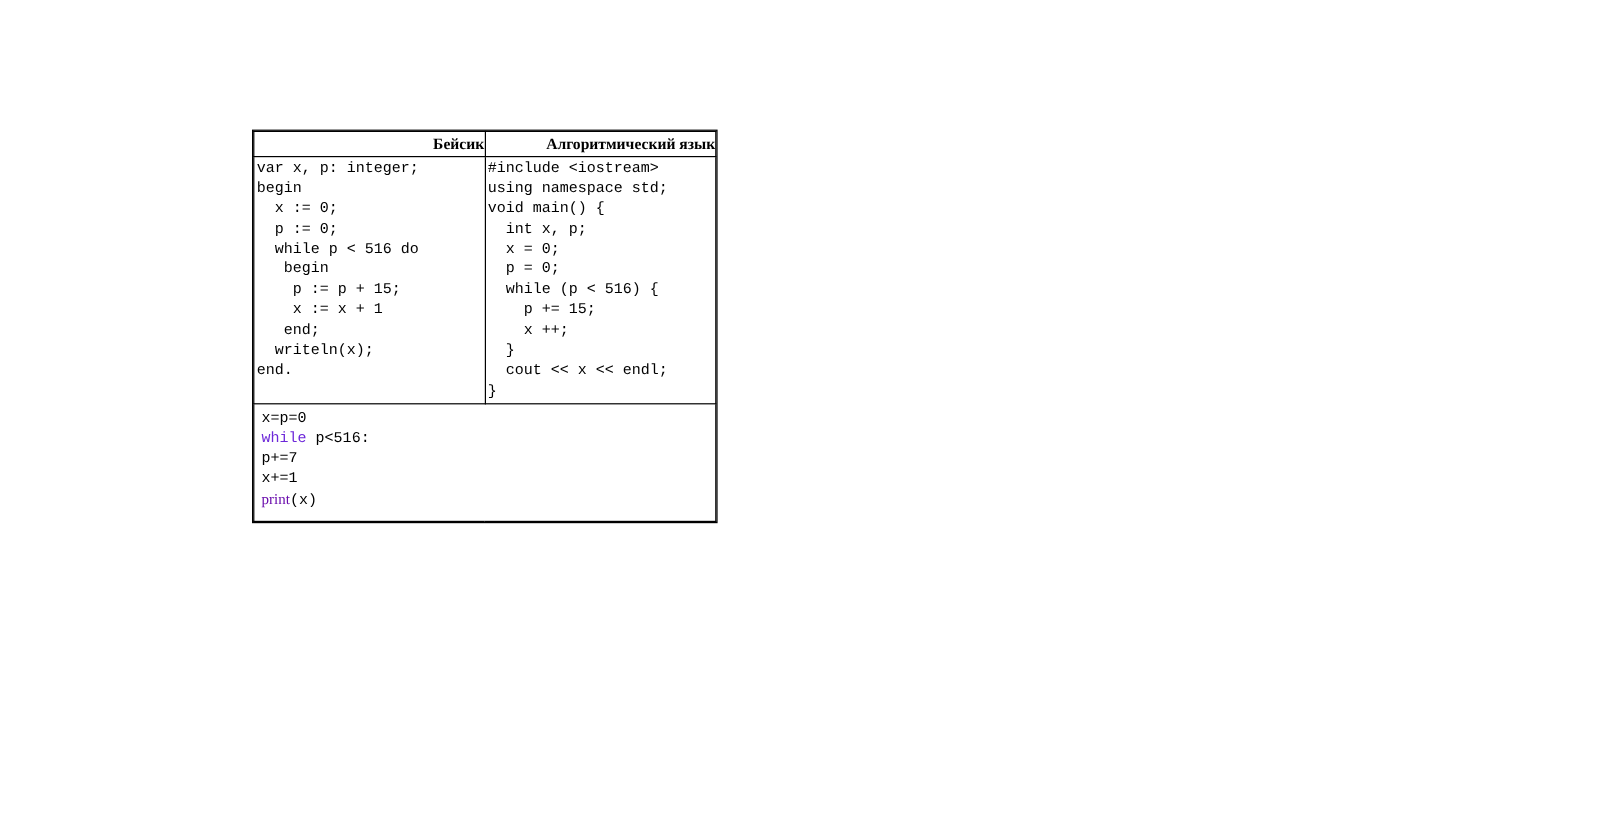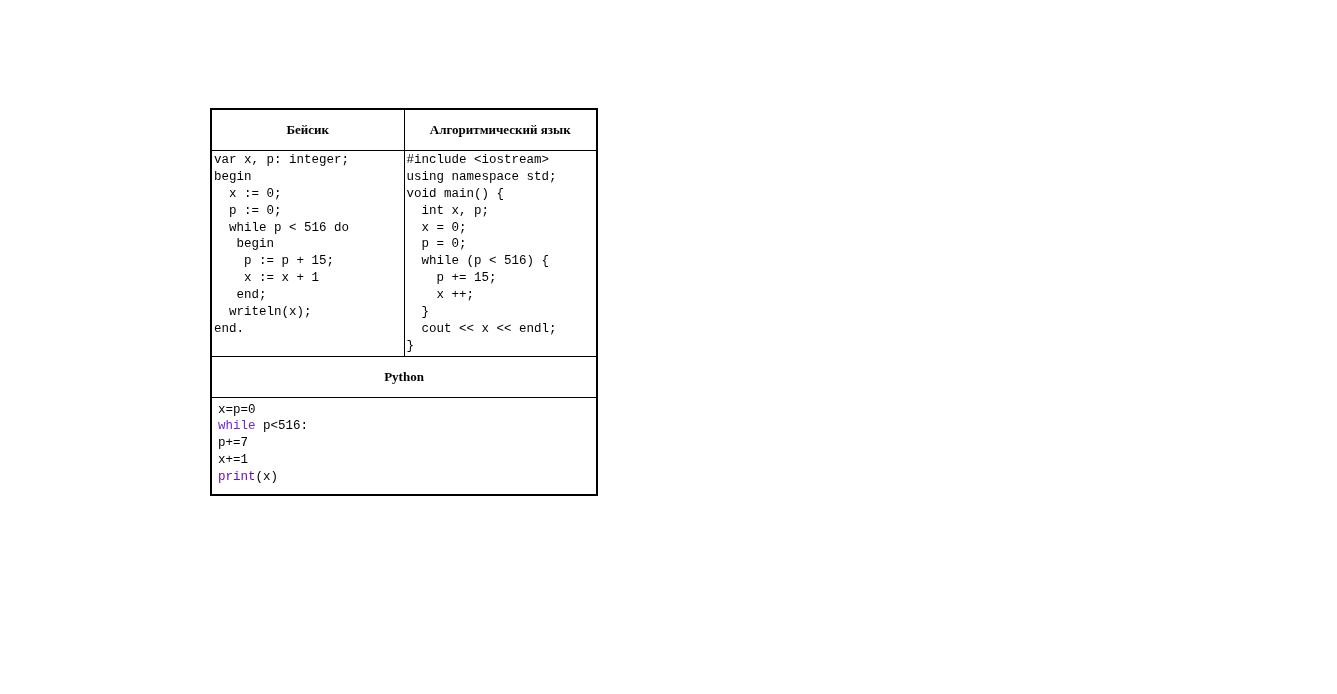--- a/index.html
+++ b/index.html
@@ -27,42 +27,42 @@
     border-collapse: collapse;
     width: 100%;
   }
   td, th {
     border: 1px solid #000;
     vertical-align: top;
     padding: 0;
   }
   th {
     font-weight: bold;
-    text-align: center;
+    text-align: right;
     font-family: "Times New Roman", serif;
     font-size: 13px;
-    padding: 12px 0;
+    padding: 2px 0;
   }
   .code {
     font-family: "Courier New", monospace;
     font-size: 12.5px;
     white-space: pre;
     padding: 1px 2px 1px 2px;
     line-height: 1.35;
   }
   .w50 { width: 50%; }
   .python-cell {
     font-family: "Courier New", monospace;
     font-size: 12.5px;
     padding: 4px 6px 8px 6px;
     line-height: 1.35;
     margin-left: 16px;
   }
   .py-kw { color: #6d28d9; }
-  .py-fn { color: #6a0dad; }
+  .py-fn { color: #6a0dad; font-family: Liberation Serif, serif; }
 </style>
 </head>
 <body>
 
 <div class="page">
   <div class="table-wrap">
     <table>
       <tbody>
           <tr>
         <th class="w50">Бейсик</th>
@@ -87,23 +87,20 @@
   x = 0;
   p = 0;
   while (p &lt; 516) {
     p += 15;
     x ++;
   }
   cout &lt;&lt; x &lt;&lt; endl;
 }</td>
       </tr>
       <tr>
-        <th colspan="2">Python</th>
-      </tr>
-      <tr>
         <td colspan="2" class="python-cell">
 <span>x=p=0</span><br>
 <span class="py-kw">while</span><span> p&lt;516:</span><br>
 <span>    p+=7</span><br>
 <span>    x+=1</span><br>
 <span class="py-fn">print</span><span>(x)</span>
         </td>
       </tr>
     </tbody>
       </table>

